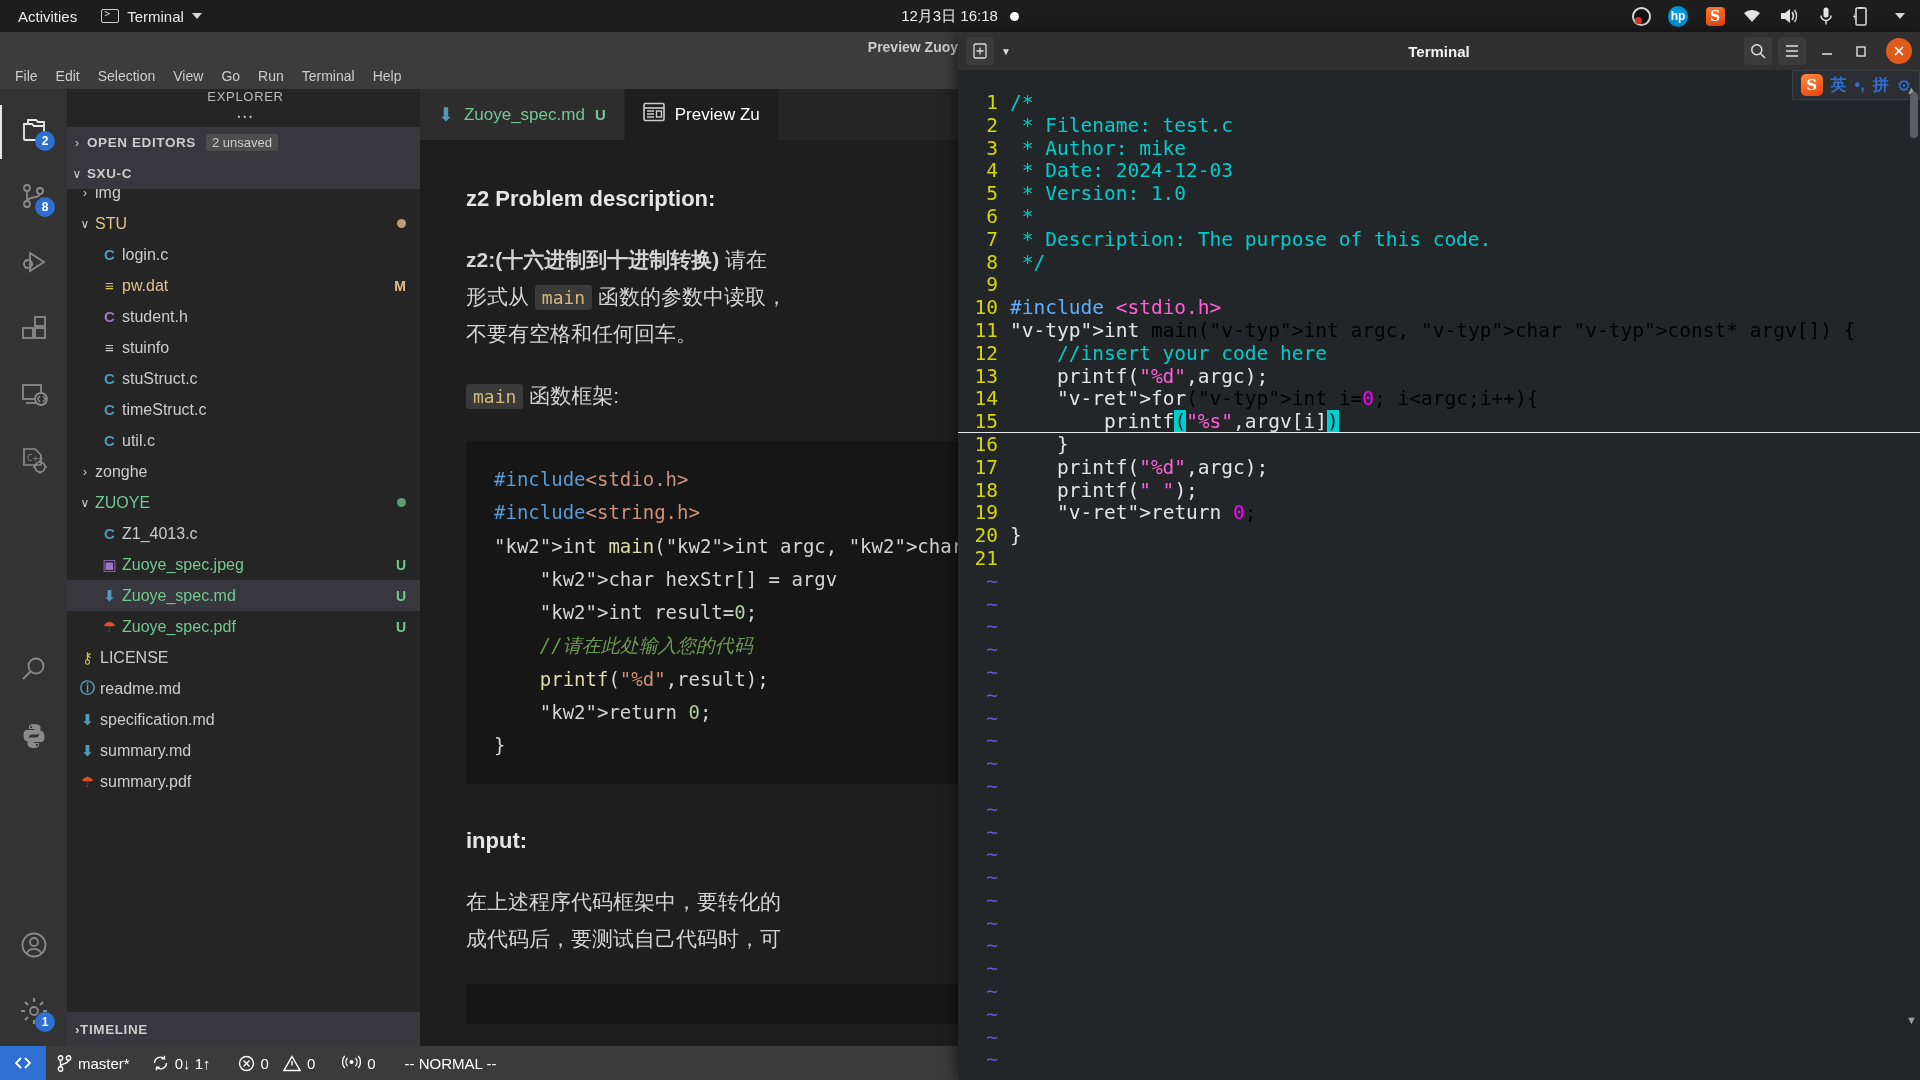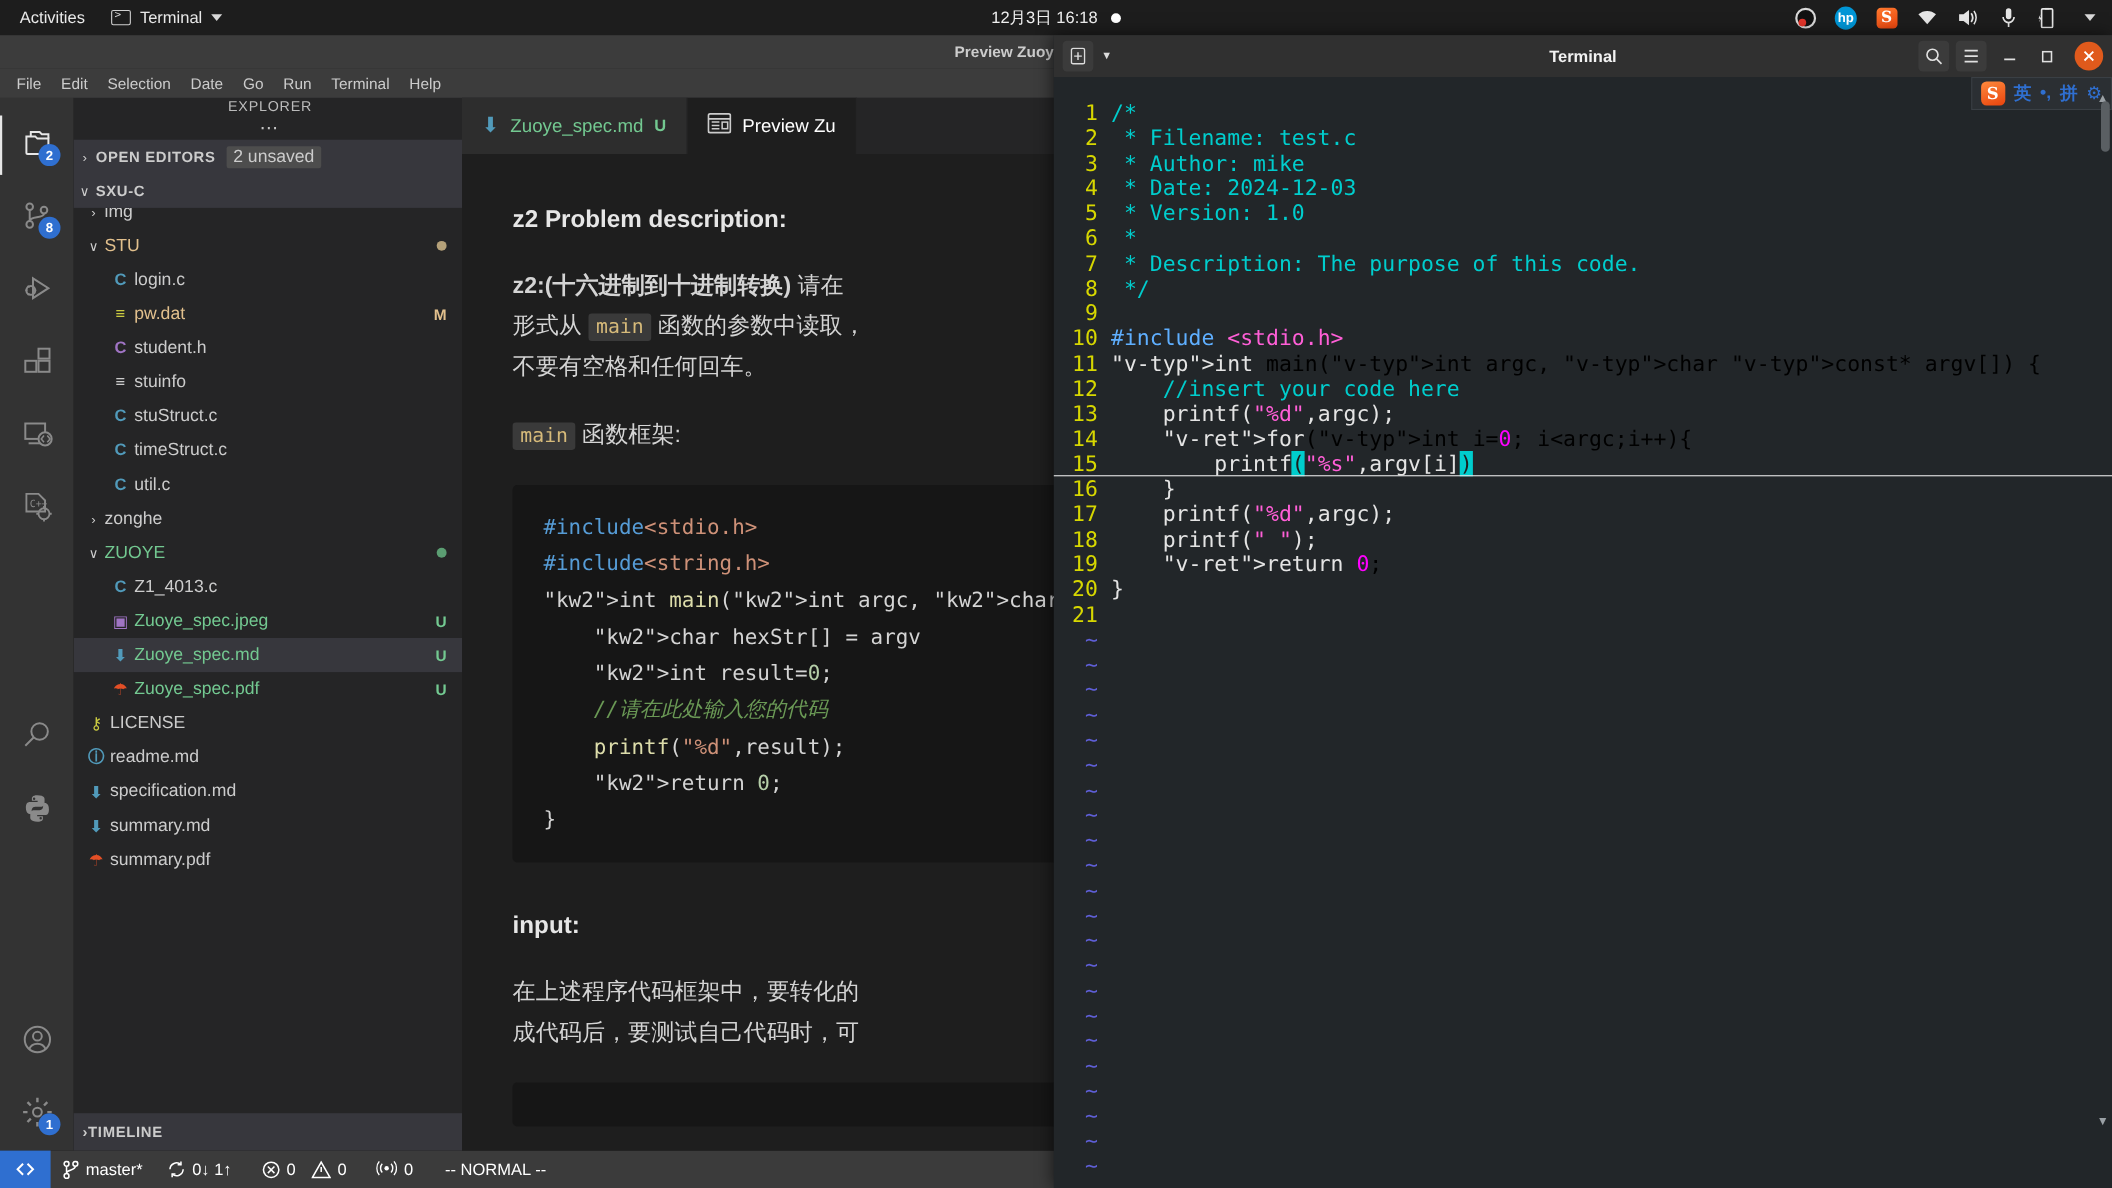--- a/index.html
+++ b/index.html
@@ -96,21 +96,21 @@
   .exp-sticky { background: #37373d; }
   .exp-row {
     height: 31px; display: flex; align-items: center; font-size: 16px;
     color: #cccccc; padding-right: 14px; position: relative; white-space: nowrap;
   }
   .exp-row.sel { background: #37373d; }
   .exp-row .tw { width: 20px; text-align: center; color: #cfcfcf; font-size: 12px;
     flex: none; }
   .exp-sec { font-weight: bold; font-size: 13.5px; letter-spacing: .6px; }
   .badge-unsaved {
-    margin-left: 10px; font-size: 16px; color: #cccccc; background: #4d4d4d;
+    margin-left: 10px; font-size: 13px; color: #cccccc; background: #4d4d4d;
     padding: 1px 6px; border-radius: 2px; font-weight: normal; letter-spacing: 0;
   }
   .exp-ic { width: 25px; flex: none; display: flex; align-items: center;
     justify-content: center; font-size: 15px; font-weight: bold; }
   .exp-nm { flex: 1; overflow: hidden; text-overflow: ellipsis; }
   .exp-st { font-size: 14px; font-weight: bold; margin-left: 8px; }
   .dot-badge { width: 9px; height: 9px; border-radius: 50%; display: inline-block; }
   .exp-timeline { position: absolute; left: 0; right: 0; bottom: 0; height: 34px;
     background: #37373d; display: flex; align-items: center; padding-left: 8px;
     font-size: 13.5px; font-weight: bold; letter-spacing: .6px; color: #cccccc; }
@@ -253,21 +253,21 @@
     </div>
   </div>
 
   <div class="vscode">
     <div class="vs-title">Preview Zuoye_spec.md - S</div>
 
     <div class="vs-menu" id="vs-menu">
         <span>File</span>
         <span>Edit</span>
         <span>Selection</span>
-        <span>Date</span>
+        <span>View</span>
         <span>Go</span>
         <span>Run</span>
         <span>Terminal</span>
         <span>Help</span>
       </div>
 
     <div class="vs-body">
 
       <div class="activity" id="activity-bar">
           <div class="act-item active">

